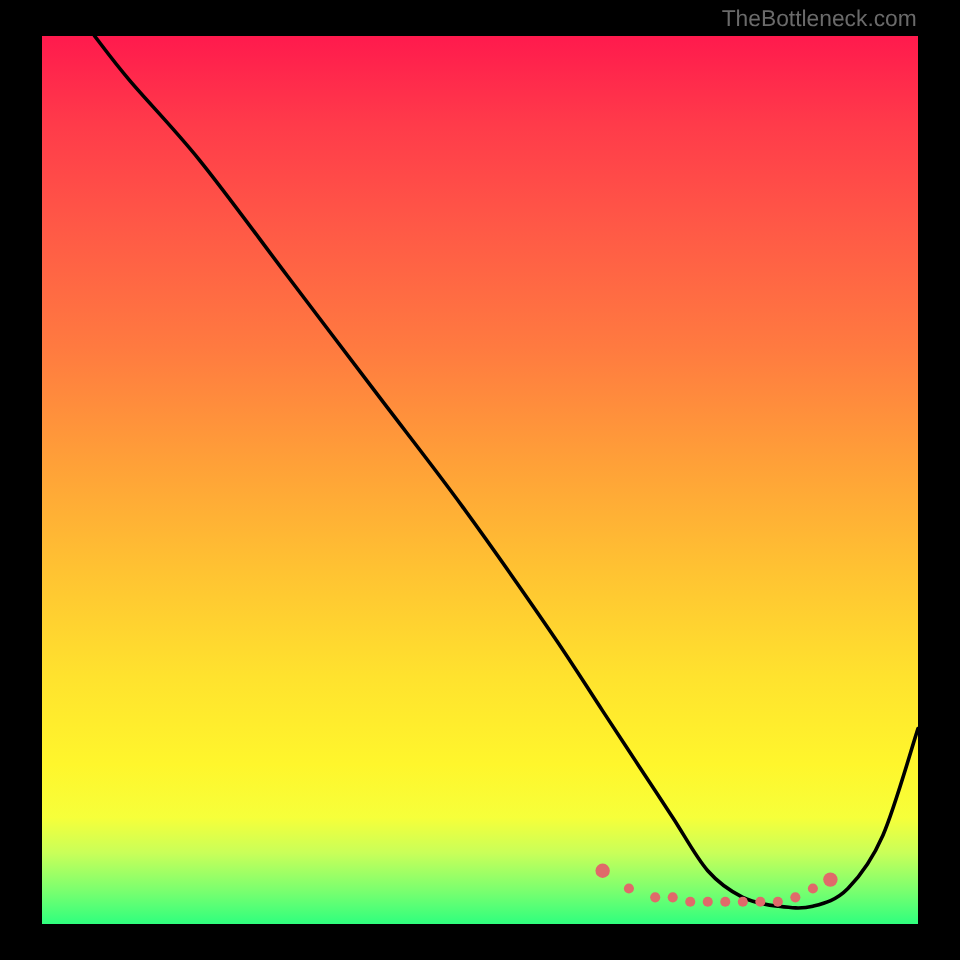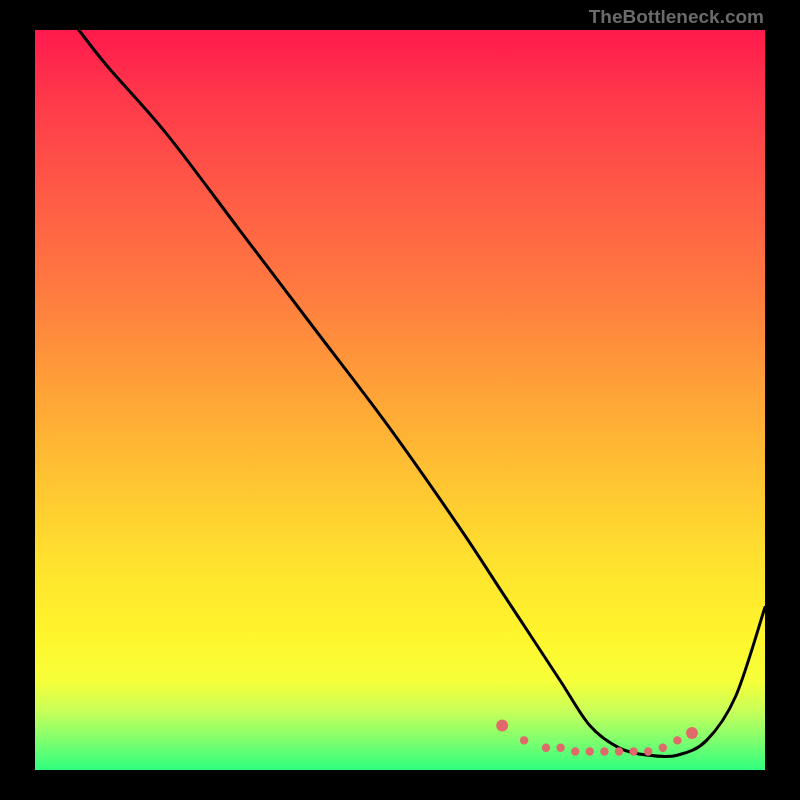--- a/index.html
+++ b/index.html
@@ -37,21 +37,21 @@
       #c9ff59 92%,
       #7fff6e 96%,
       #2fff7e 100%);
   }
   .attribution {
     position: absolute;
     right: 36px;
     top: 6px;
     color: #6a6a6a;
     font-size: 19px;
-    font-weight: 700;
+    font-weight: 400;
     letter-spacing: 0px;
     user-select: none;
   }
   svg.curve {
     position: absolute;
     left: 0;
     top: 0;
     width: 730px;
     height: 740px;
   }

